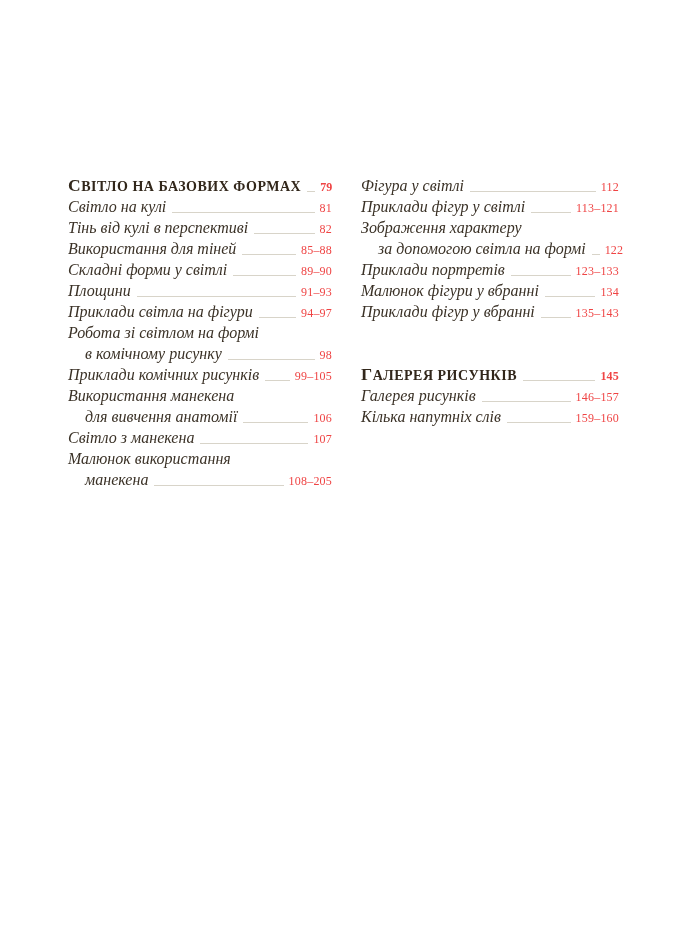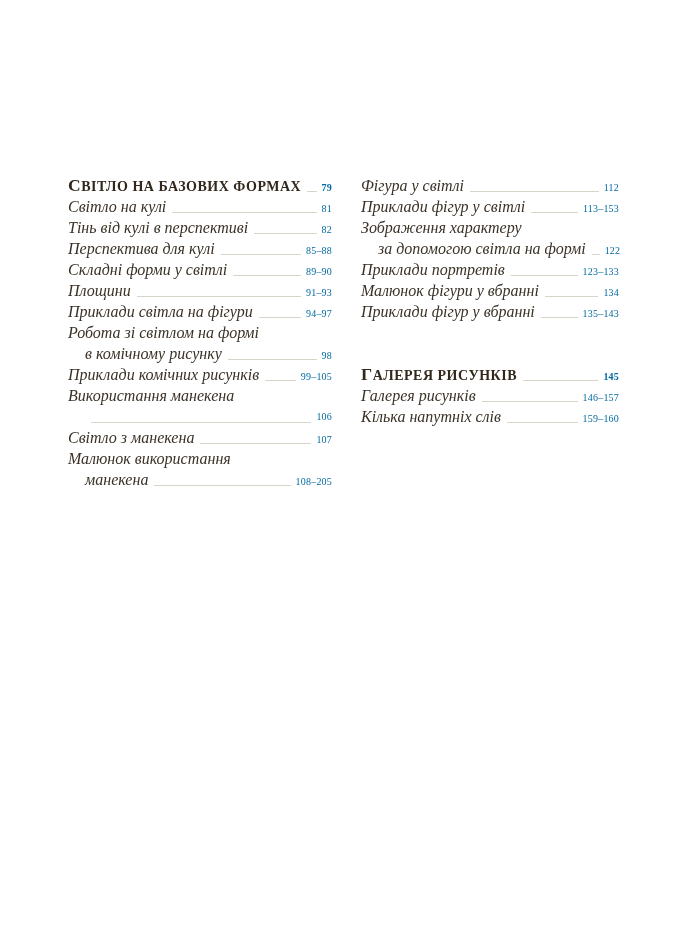--- a/index.html
+++ b/index.html
@@ -34,23 +34,23 @@
     flex:1 1 auto;
     min-width:8px;
     height:0;
     border-bottom:1px solid #d8d4c9;
     align-self:flex-end;
     margin:0 5px 4px 6px;
   }
   .p{
     flex:0 0 auto;
     font-style:normal;
-    font-size:10px;
+    font-size:12px;
     letter-spacing:0.2px;
-    color:#0369a1;
+    color:#ef4444;
   }
   .row.header{
     font-style:normal;
     font-weight:bold;
     font-size:14px;
     letter-spacing:0.5px;
     color:#32271b;
   }
   .row.header .t::first-letter{font-size:17.5px;}
   .row.header .p{font-weight:bold;}
@@ -73,21 +73,21 @@
         <span class="t">Світло на кулі</span>
         <span class="leader"></span>
         <span class="p">81</span>
       </div>
       <div class="row">
         <span class="t">Тінь від кулі в перспективі</span>
         <span class="leader"></span>
         <span class="p">82</span>
       </div>
       <div class="row">
-        <span class="t">Перспектива для кулі</span>
+        <span class="t">Використання для тіней</span>
         <span class="leader"></span>
         <span class="p">85–88</span>
       </div>
       <div class="row">
         <span class="t">Складні форми у світлі</span>
         <span class="leader"></span>
         <span class="p">89–90</span>
       </div>
       <div class="row">
         <span class="t">Площини</span>
@@ -109,20 +109,21 @@
       </div>
       <div class="row">
         <span class="t">Приклади комічних рисунків</span>
         <span class="leader"></span>
         <span class="p">99–105</span>
       </div>
       <div class="row">
         <span class="t">Використання манекена</span>
       </div>
       <div class="row cont">
+        <span class="t">для вивчення анатомії</span>
         <span class="leader"></span>
         <span class="p">106</span>
       </div>
       <div class="row">
         <span class="t">Світло з манекена</span>
         <span class="leader"></span>
         <span class="p">107</span>
       </div>
       <div class="row">
         <span class="t">Малюнок використання</span>
@@ -136,21 +137,21 @@
 
     <div class="col col-right">
       <div class="row">
         <span class="t">Фігура у світлі</span>
         <span class="leader"></span>
         <span class="p">112</span>
       </div>
       <div class="row">
         <span class="t">Приклади фігур у світлі</span>
         <span class="leader"></span>
-        <span class="p">113–153</span>
+        <span class="p">113–121</span>
       </div>
       <div class="row">
         <span class="t">Зображення характеру</span>
       </div>
       <div class="row cont">
         <span class="t">за допомогою світла на формі</span>
         <span class="leader"></span>
         <span class="p">122</span>
       </div>
       <div class="row">

